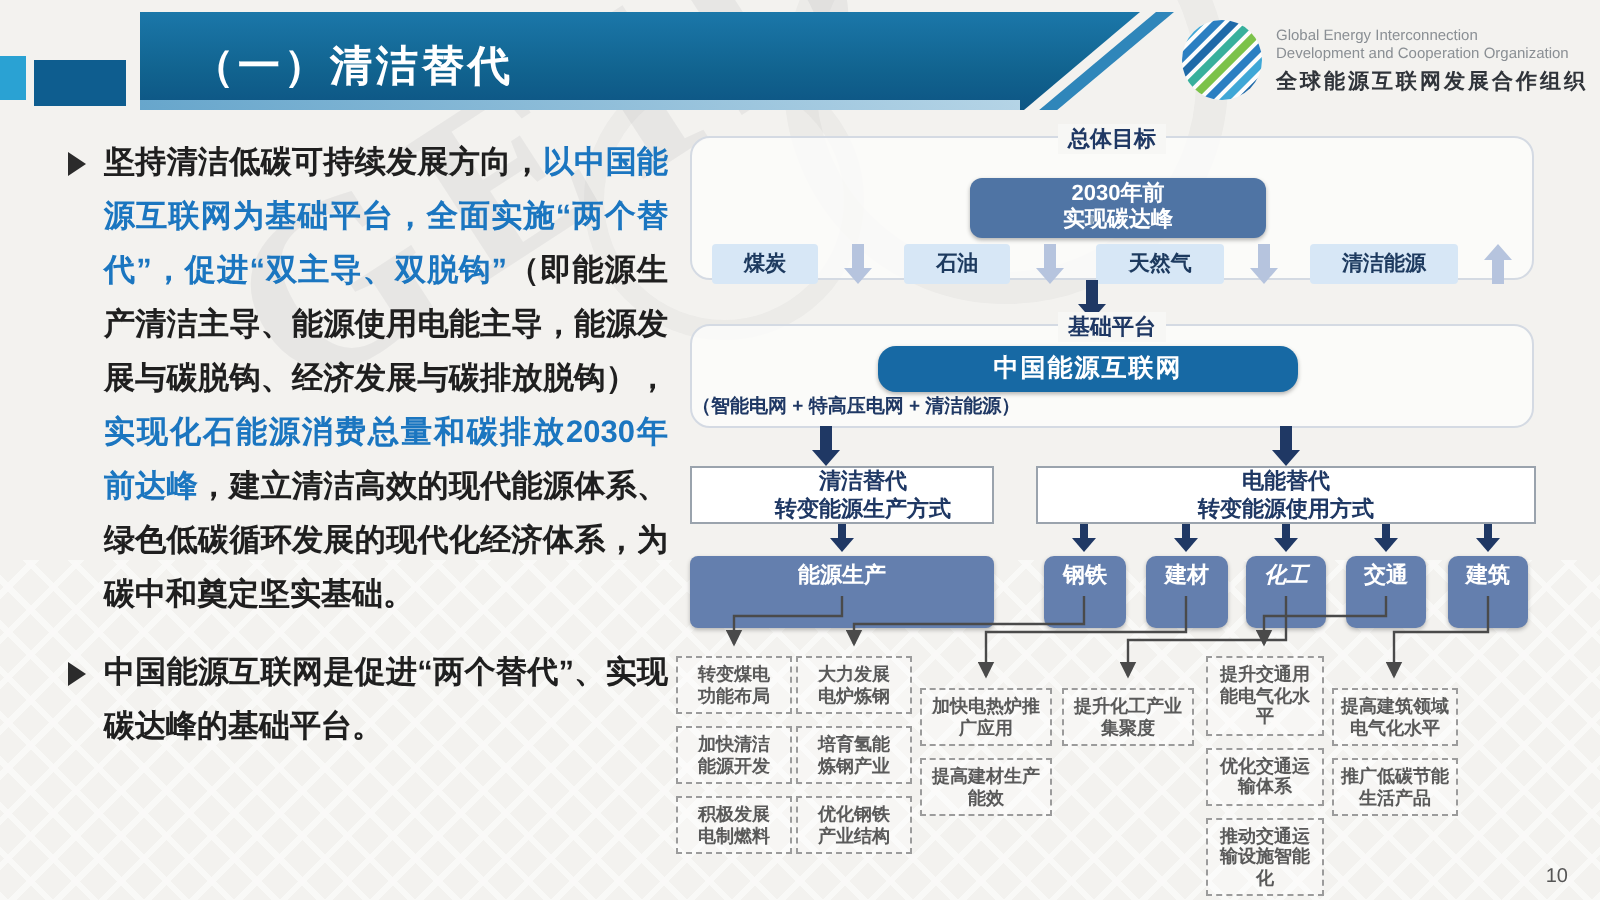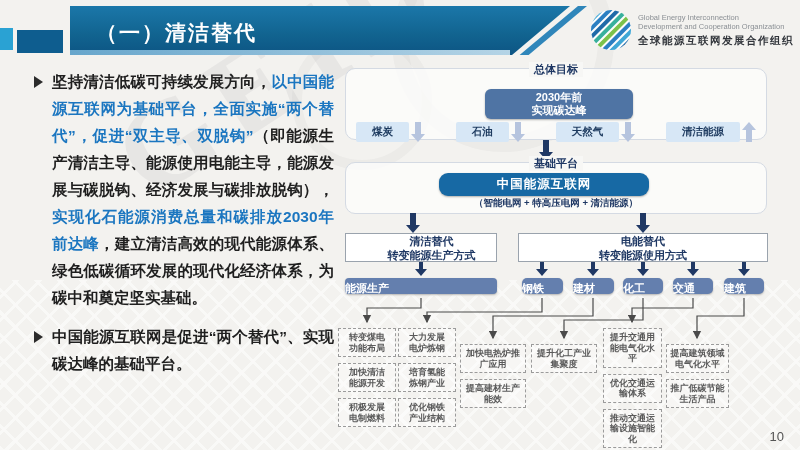--- a/index.html
+++ b/index.html
@@ -47,21 +47,21 @@
   
   .chart{position:absolute;left:333px;top:58px;width:445px;height:388px;}
   .container-box{position:absolute;border:1.5px solid #d4dae3;border-radius:10px;background:rgba(252,252,251,.8);}
   .goal-container{left:12px;top:10px;width:420px;height:70px;}
   .platform-container{left:12px;top:104px;width:420px;height:50px;}
   .chart-label{position:absolute;font-size:11px;font-weight:bold;color:#1f3864;background:#f7f7f5;padding:0 5px;left:50%;transform:translateX(-50%);top:-7px;white-space:nowrap;}
   .goal-box{position:absolute;left:139px;top:20px;width:148px;height:30px;background:#4f74a4;border-radius:6px;
     color:#fff;font-size:11px;font-weight:bold;text-align:center;line-height:13px;padding-top:2px;box-sizing:border-box;
     box-shadow:0 1px 2px rgba(0,0,0,.3);}
   .energy-row{position:absolute;left:10px;right:10px;top:52px;height:22px;display:flex;justify-content:space-between;align-items:center;}
-  .energy-group{display:flex;align-items:flex-start;gap:2px;}
+  .energy-group{display:flex;align-items:flex-start;gap:13px;}
   .energy-box{background:#d7e7f6;color:#1d3a5f;font-weight:bold;font-size:10.5px;padding:3px 16px;border-radius:2px;white-space:nowrap;}
 
   
   .barrow{position:relative;width:14px;height:20px;}
   .barrow .stem{position:absolute;left:4px;width:6px;background:var(--c);}
   .barrow .head{position:absolute;left:0;width:0;height:0;}
   .barrow.down .stem{top:0;height:12px;}
   .barrow.down .head{top:12px;border-left:7px solid transparent;border-right:7px solid transparent;border-top:8px solid var(--c);}
   .barrow.up .stem{top:8px;height:12px;}
   .barrow.up .head{top:0;border-left:7px solid transparent;border-right:7px solid transparent;border-bottom:8px solid var(--c);}
@@ -80,44 +80,44 @@
   .b3{left:254px;top:204px;}
   .b4{left:304px;top:204px;}
   .b5{left:354px;top:204px;}
   .b6{left:405px;top:204px;}
 
   
   .path-box{position:absolute;background:#ffffff;border:1px solid #9aa3ad;color:#1f3864;font-weight:bold;
     font-size:11px;line-height:13.5px;text-align:center;padding:1px 0;box-sizing:border-box;height:29px;}
   .path-1{left:12px;top:175px;width:152px;padding-left:21px;}
   .path-2{left:185px;top:175px;width:250px;text-align:center;}
-  .sector{position:absolute;top:220px;height:16px;background:#647fae;color:#fff;font-weight:bold;font-size:11px;
-    line-height:20px;border-radius:5px;box-shadow:0 1px 2px rgba(0,0,0,.25);white-space:nowrap;}
+  .sector{position:absolute;top:220px;height:36px;background:#647fae;color:#fff;font-weight:bold;font-size:11px;
+    line-height:20px;text-align:center;border-radius:5px;box-shadow:0 1px 2px rgba(0,0,0,.25);white-space:nowrap;}
   .sector-main{left:12px;width:152px;border-radius:4px;}
   .ind-1{left:189px;width:41px;}
   .ind-2{left:240px;width:41px;}
-  .ind-3{left:290px;width:40px;}
+  .ind-3{left:290px;width:40px;font-style:italic;}
   .ind-4{left:340px;width:40px;}
   .ind-5{left:391px;width:40px;}
 
   
   .dcol{position:absolute;}
   .col-1{left:5px;top:270px;width:58px;}
   .col-2{left:65px;top:270px;width:58px;}
   .col-3{left:127px;top:286px;width:66px;}
   .col-4{left:198px;top:286px;width:66px;}
   .col-5{left:270px;top:270px;width:59px;}
   .col-6{left:333px;top:286px;width:63px;}
   .ditem{border:1px dashed #9b9b9b;color:#5a5a5a;font-size:9px;font-weight:bold;line-height:10.5px;
     text-align:center;padding:3px 2px;margin-bottom:6px;background:rgba(255,255,255,.35);}
   .col-1 .ditem,.col-2 .ditem{padding:3px 8px;}
 
   .connectors{position:absolute;left:0;top:0;width:445px;height:388px;pointer-events:none;}
 
-  .page-number{position:absolute;right:16px;bottom:6px;font-size:13px;color:#555;}
+  .page-number{position:absolute;right:16px;bottom:6px;font-size:10px;color:#555;}
 </style>
 </head>
 <body>
 
 <div class="slide">
 
   <div class="pattern"></div>
   <div class="deco-circle dc1"></div>
   <div class="deco-circle dc2"></div>
   <div class="watermark">GEIDCO</div>
@@ -213,21 +213,21 @@
     </div>
 
     <div class="barrow down navy nav-pos a1">
         <span class="stem"></span>
         <span class="head"></span>
       </div>
 
     <div class="container-box platform-container">
       <div class="chart-label">基础平台</div>
       <div style="position:absolute;left:93px;top:10px;width:210px;height:23px;background:#1769a4;border-radius:9px;color:#fff;font-size:12.5px;font-weight:bold;text-align:center;line-height:23px;box-shadow:0 1px 2px rgba(0,0,0,.3);letter-spacing:1px;">中国能源互联网</div>
-      <div style="position:absolute;left:0;top:34px;width:420px;text-align:center;font-size:9.5px;font-weight:bold;color:#1f3864;">（智能电网 + 特高压电网 + 清洁能源）</div>
+      <div style="position:absolute;left:0;top:34px;width:420px;text-align:left;font-size:9.5px;font-weight:bold;color:#1f3864;">（智能电网 + 特高压电网 + 清洁能源）</div>
     </div>
 
     <div class="barrow down navy nav-pos a2">
         <span class="stem"></span>
         <span class="head"></span>
       </div>
     <div class="barrow down navy nav-pos a3">
         <span class="stem"></span>
         <span class="head"></span>
       </div>

